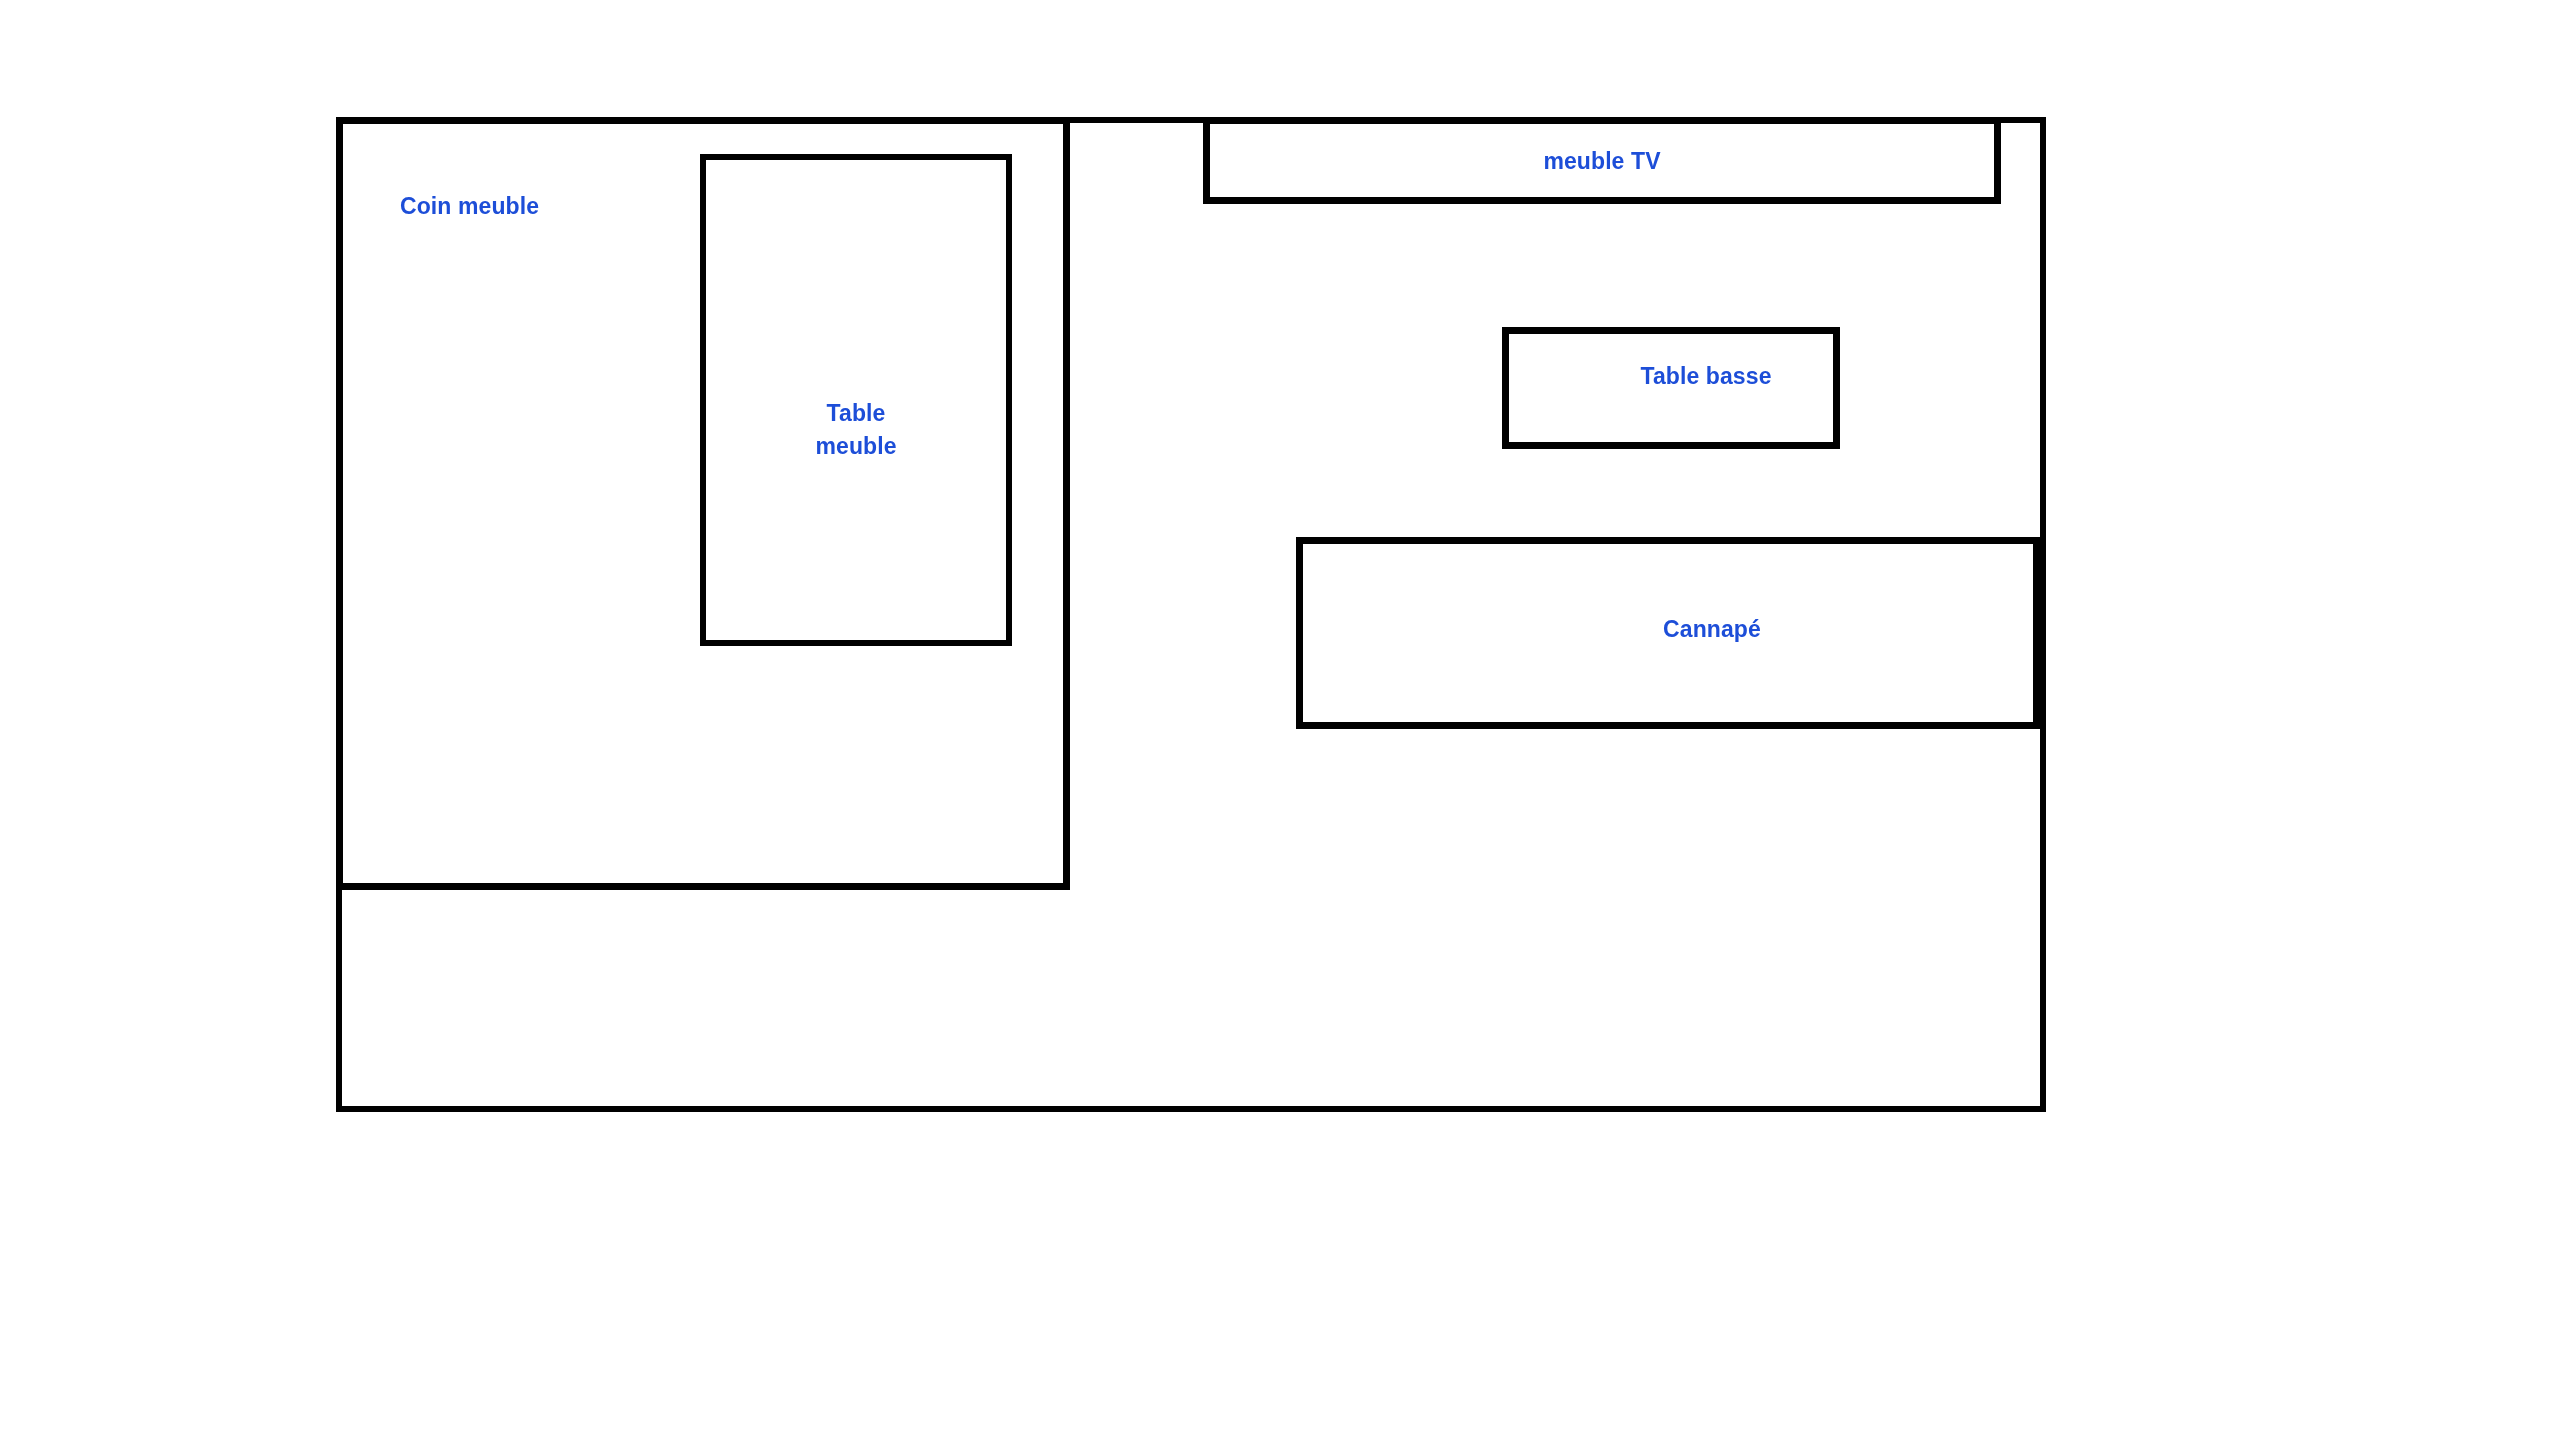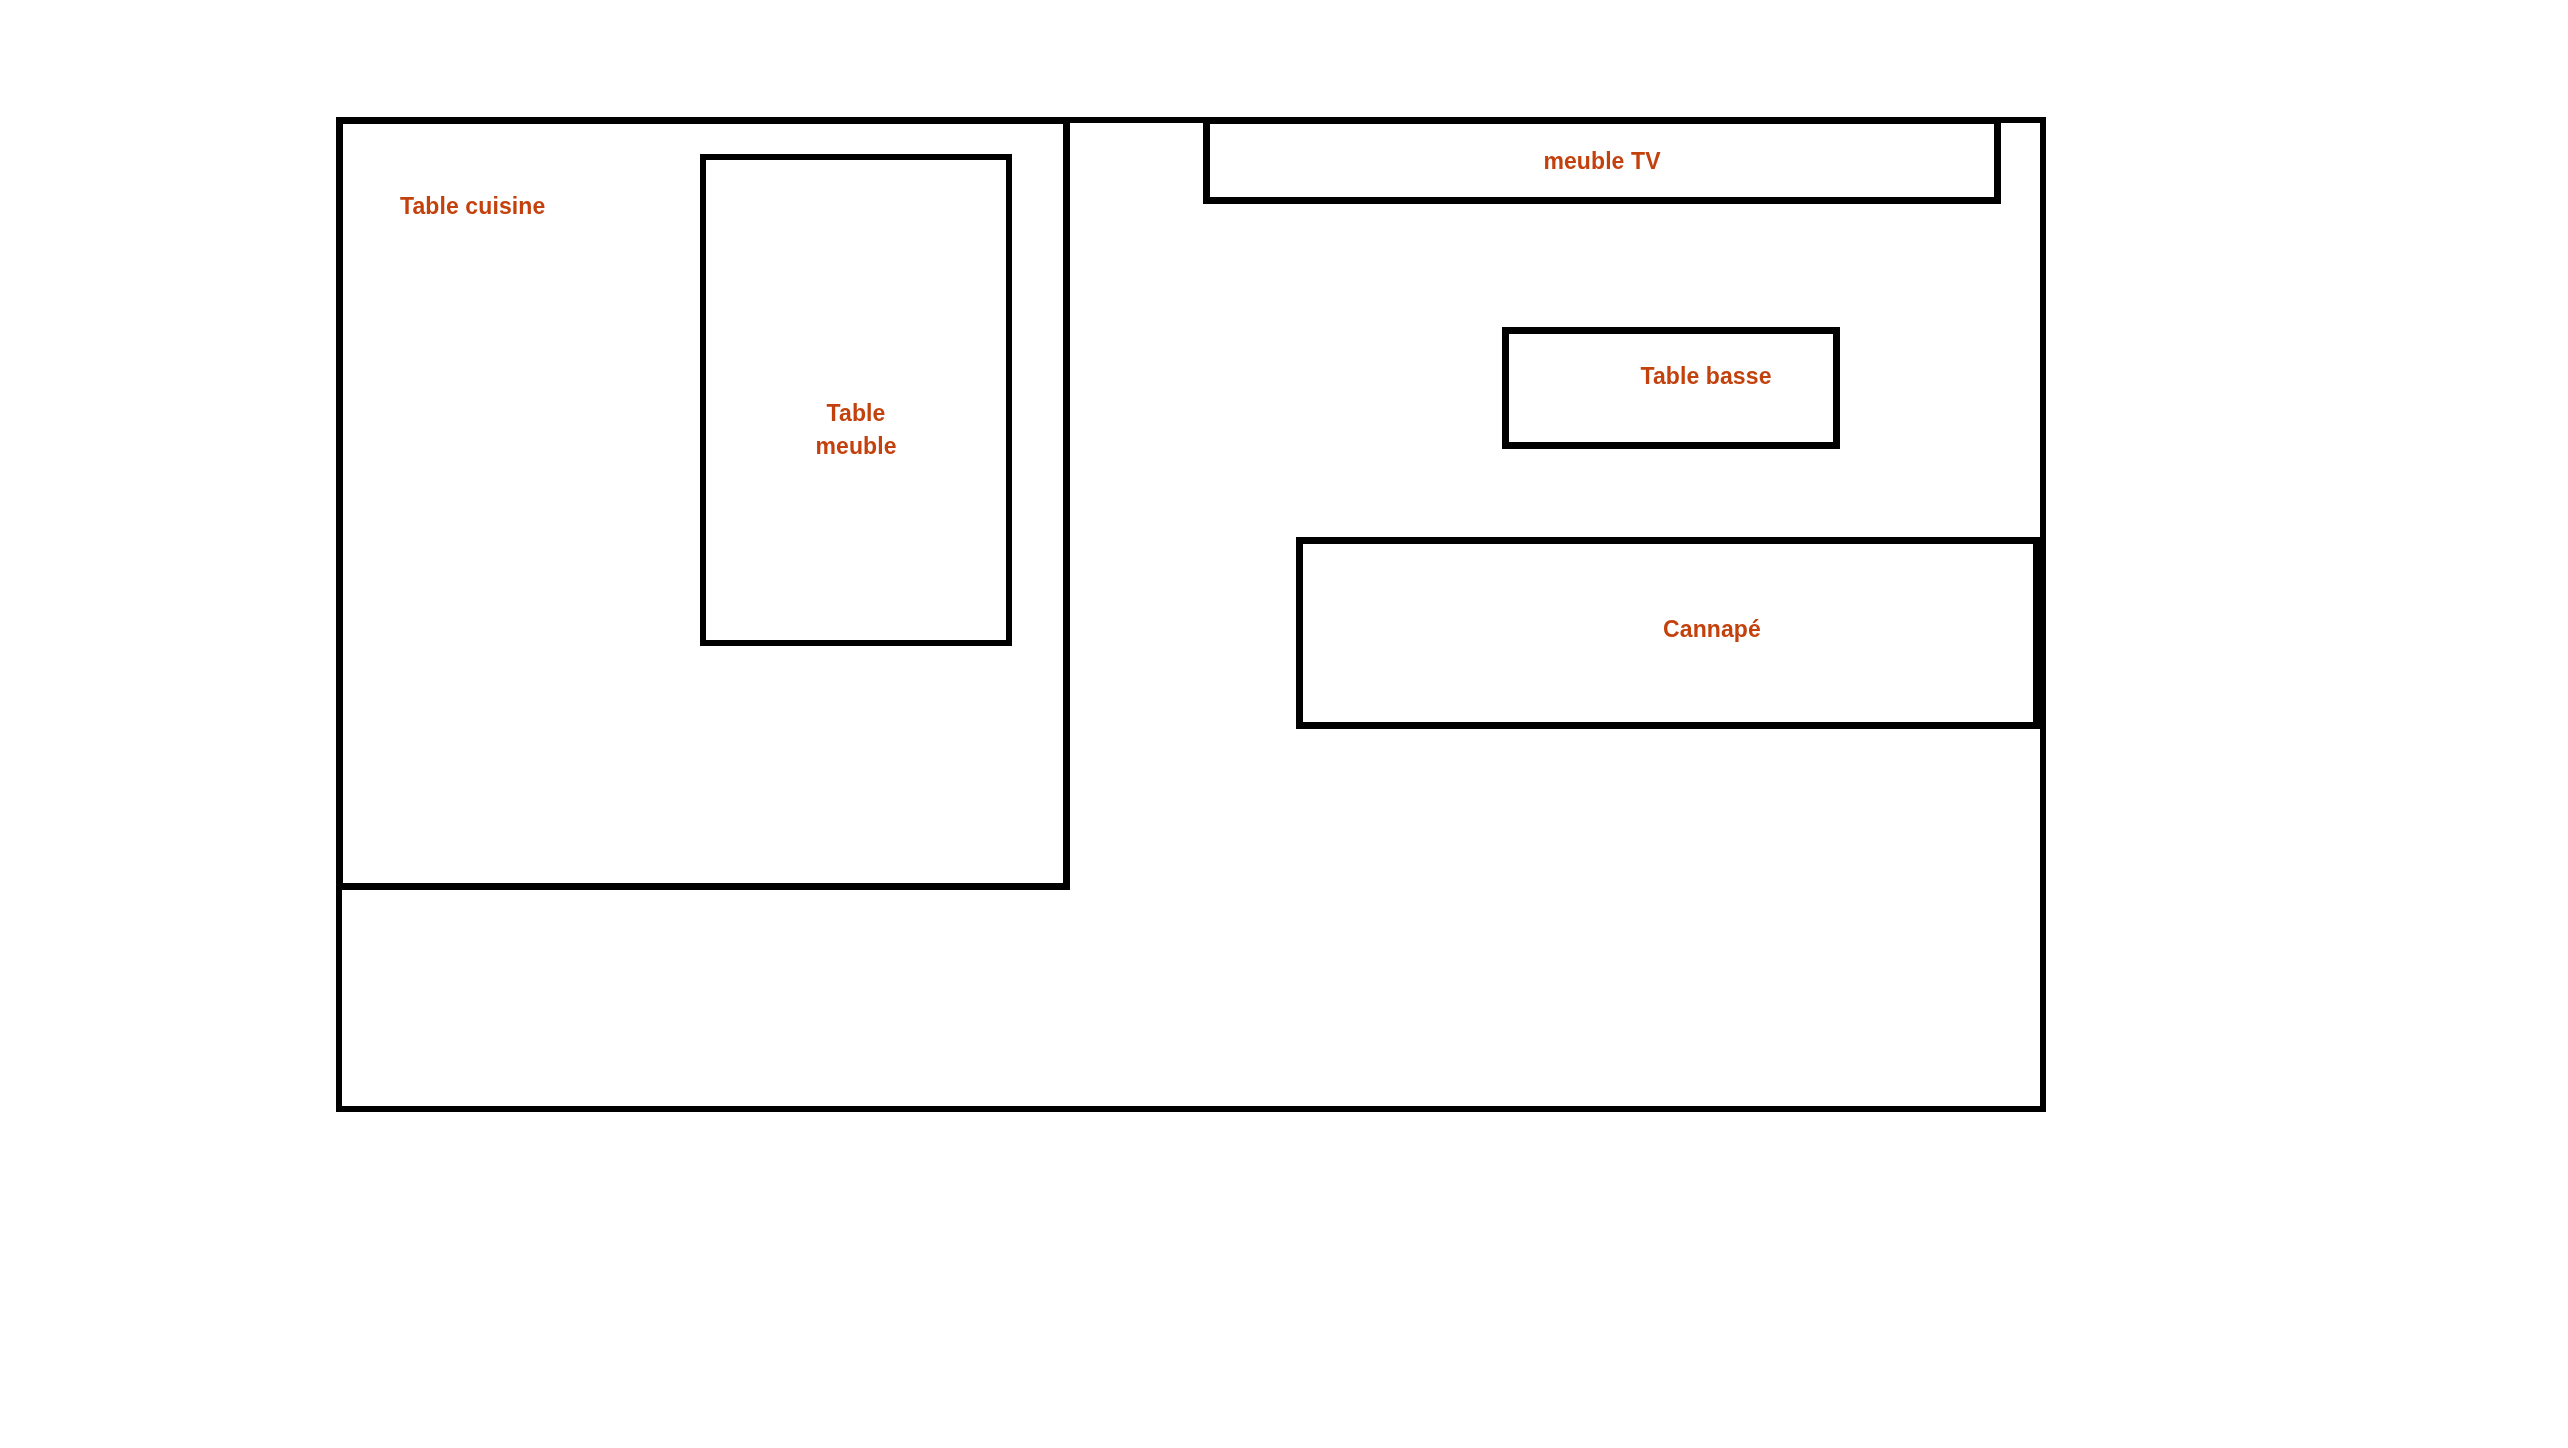--- a/index.html
+++ b/index.html
@@ -29,21 +29,21 @@
   }
   .furniture-rect {
     position: absolute;
     box-sizing: border-box;
     background: #ffffff;
     border-style: solid;
     border-color: #000000;
   }
   .shape-label {
     position: absolute;
-    color: #c2410c;
+    color: #1d4ed8;
     font-weight: bold;
     text-align: center;
     white-space: pre-line;
     line-height: 1.42;
     letter-spacing: 0.1px;
   }
 
   
   #outer-wall {
     left: 336px;
@@ -144,21 +144,21 @@
 </style>
 </head>
 <body>
 
 <div id="floorplan-canvas">
 
   <div class="room-rect" id="outer-wall"></div>
 
   <div class="room-rect" id="kitchen-room"></div>
 
-  <div class="shape-label" id="kitchen-label">Table cuisine</div>
+  <div class="shape-label" id="kitchen-label">Coin meuble</div>
 
   <div class="furniture-rect" id="table-cuisine"></div>
   <div class="shape-label" id="table-cuisine-label">Table
 meuble</div>
 
   <div class="furniture-rect" id="meuble-tv"></div>
   <div class="shape-label" id="meuble-tv-label">meuble TV</div>
 
   <div class="furniture-rect" id="table-basse"></div>
   <div class="shape-label" id="table-basse-label">Table basse</div>

